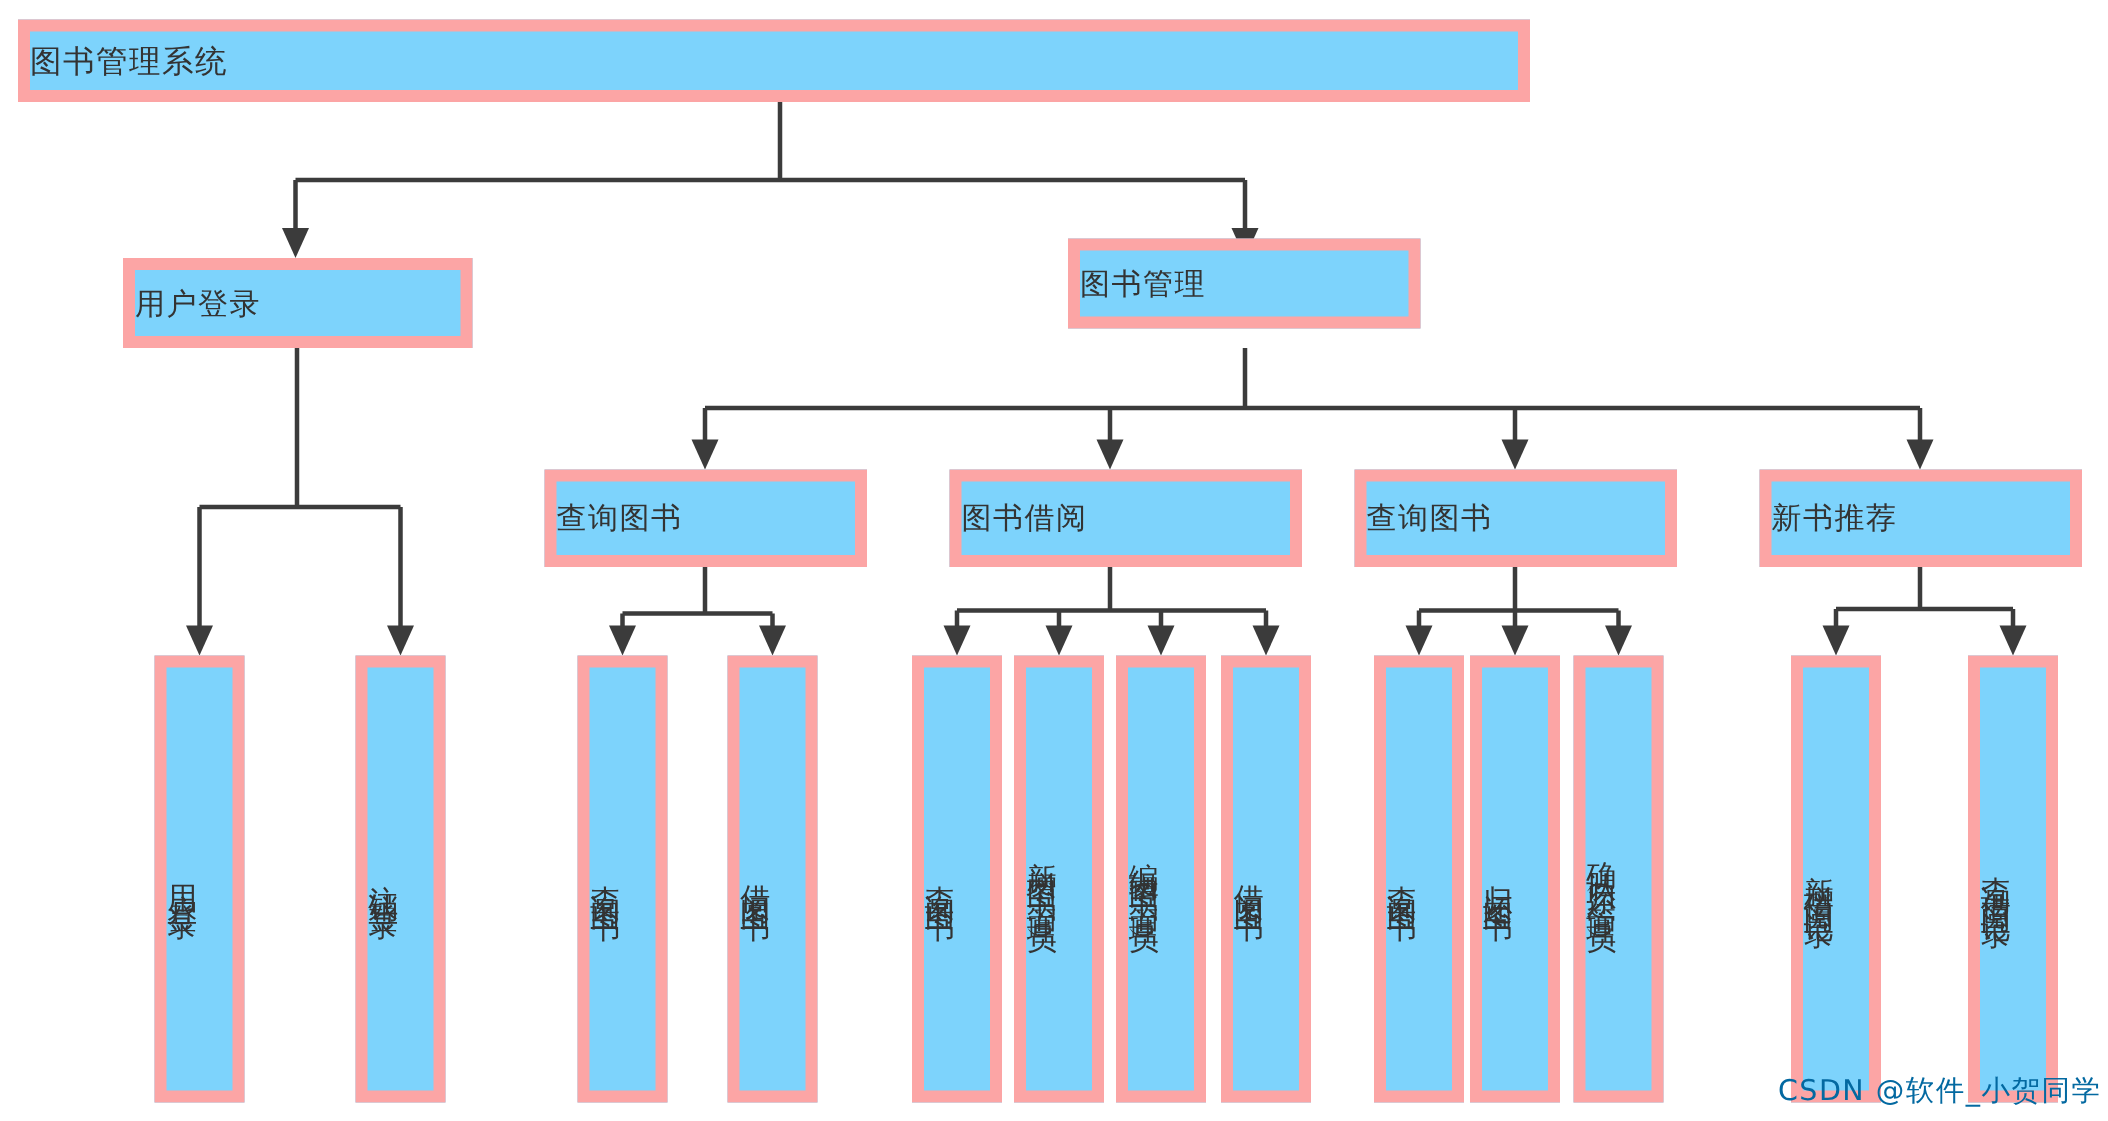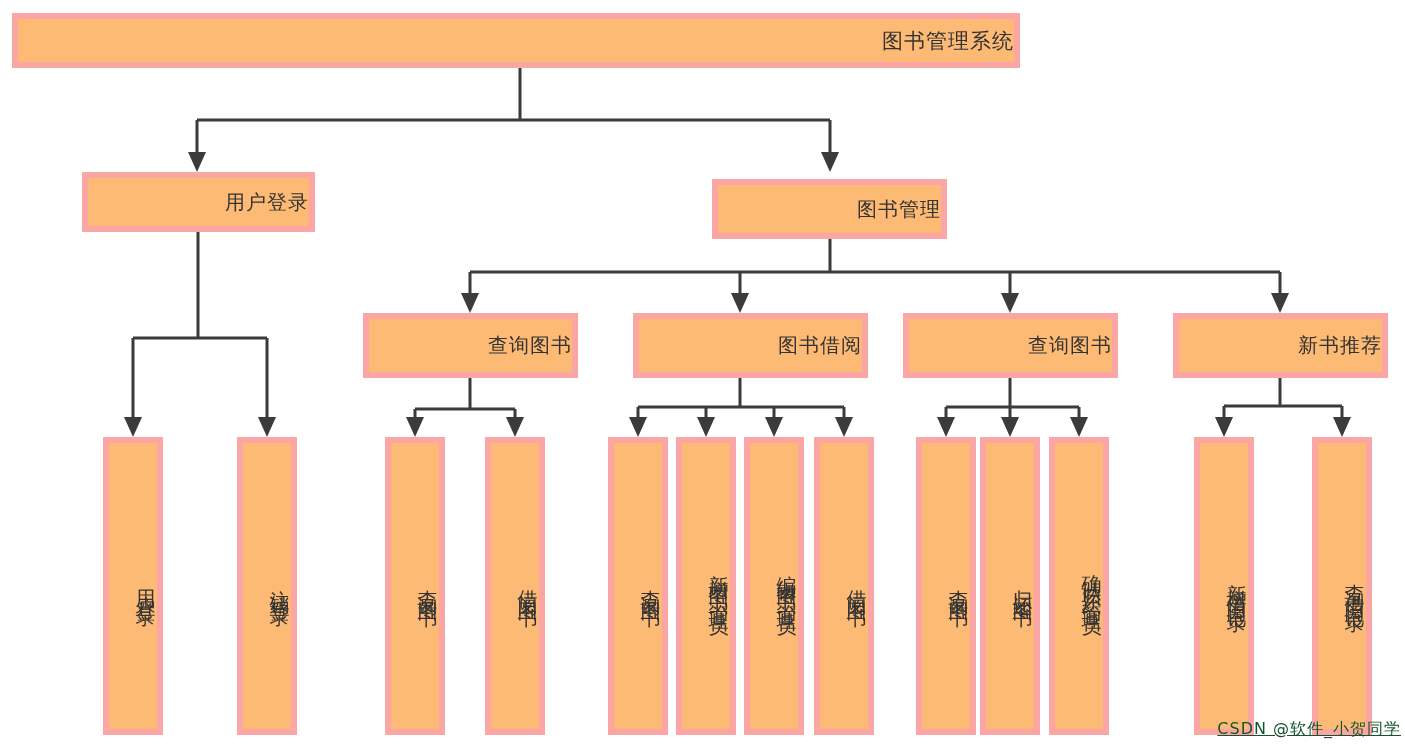--- a/index.html
+++ b/index.html
@@ -16,44 +16,43 @@
   }
   .connector-layer path{
     fill:none;stroke:#3b3b3b;stroke-width:3;
   }
   .connector-layer polygon{
     fill:#3b3b3b;stroke:none;
   }
   .box{
     position:absolute;
     box-sizing:border-box;
-    background:#fdba74;
-    border:6px solid #fca5a5;
-    display:flex;align-items:center;justify-content:flex-end;
+    background:#7dd3fc;
+    border:8px solid #fca5a5;
+    display:flex;align-items:center;justify-content:flex-start;
     text-align:center;
   }
   .root-node{font-size:21px;letter-spacing:1px;font-weight:500;}
   .hnode{font-size:20px;letter-spacing:1px;font-weight:500;}
   .vnode{font-size:20px;font-weight:500;}
   .vnode .vtext{
     writing-mode:vertical-rl;
     text-orientation:mixed;
     letter-spacing:6px;
     line-height:1.1;
     white-space:nowrap;
   }
   .watermark{
     position:absolute;
     right:4px;bottom:7px;
-    font-size:16px;
-    color:#14532d;
+    font-size:19px;
+    color:#0369a1;
     letter-spacing:1px;
     z-index:5;
     white-space:nowrap;
-    text-decoration:underline;
   }
 </style>
 </head>
 <body>
 
 <div class="stage">
 
   <svg class="connector-layer" width="1405" height="747" viewBox="0 0 1405 747">
     <g>
       <path d="M520 68 V120 M197 120 H830 M197 120 V154 M830 120 V154"></path>
@@ -97,21 +96,21 @@
     </g>
   </svg>
 
   <div class="box root-node" style="left:12px;top:13px;width:1008px;height:55px">
     <span>图书管理系统</span>
   </div>
 
   <div class="box hnode" style="left:82px;top:172px;width:233px;height:60px">
     <span>用户登录</span>
   </div>
-  <div class="box hnode" style="left:712px;top:179px;width:235px;height:60px">
+  <div class="box hnode" style="left:712px;top:159px;width:235px;height:60px">
     <span>图书管理</span>
   </div>
 
   <div class="box hnode" style="left:363px;top:313px;width:215px;height:65px">
     <span>查询图书</span>
   </div>
   <div class="box hnode" style="left:633px;top:313px;width:235px;height:65px">
     <span>图书借阅</span>
   </div>
   <div class="box hnode" style="left:903px;top:313px;width:215px;height:65px">

